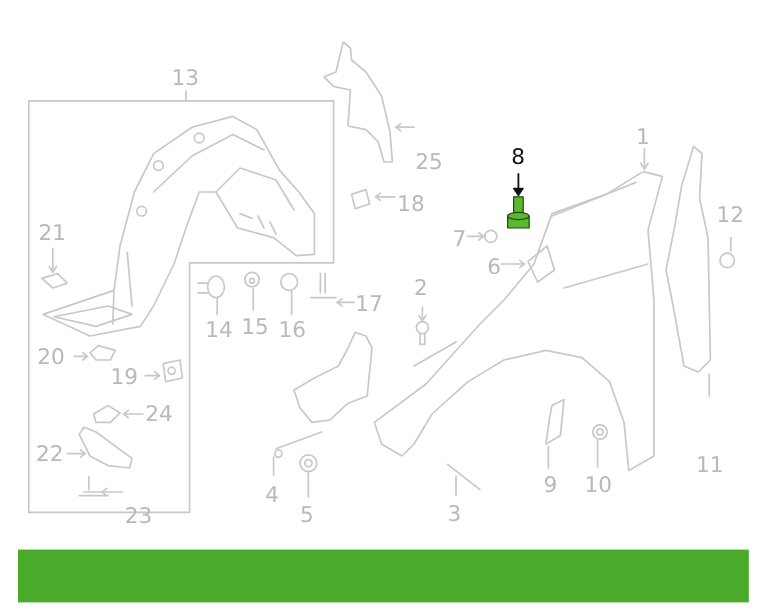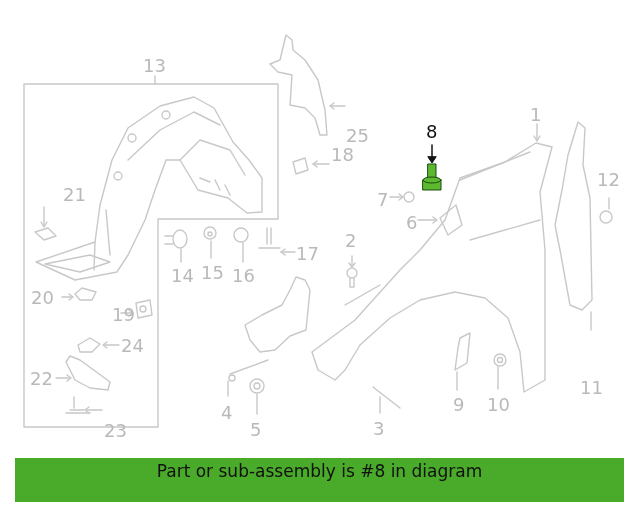--- a/index.html
+++ b/index.html
@@ -154,25 +154,24 @@
   <span class="callout active" style="left:426px;top:121px;">8</span>
   <span class="callout" style="left:453px;top:394px;">9</span>
   <span class="callout" style="left:487px;top:394px;">10</span>
   <span class="callout" style="left:580px;top:333px;margin-top:44px;">11</span>
   <span class="callout" style="left:597px;top:169px;">12</span>
   <span class="callout" style="left:143px;top:55px;">13</span>
   <span class="callout" style="left:171px;top:265px;">14</span>
   <span class="callout" style="left:201px;top:262px;">15</span>
   <span class="callout" style="left:232px;top:265px;">16</span>
   <span class="callout" style="left:296px;top:243px;">17</span>
-  <span class="callout" style="left:331px;top:144px;">18</span>
-  <span class="callout" style="left:92px;top:304px;margin-left:20px;">19</span>
+  <span class="callout" style="left:331px;top:160px;">18</span>
+  <span class="callout" style="left:92px;top:304px;">19</span>
   <span class="callout" style="left:31px;top:287px;">20</span>
-  <span class="callout" style="left:32px;top:184px;margin-left:31px;">21</span>
+  <span class="callout" style="left:32px;top:184px;">21</span>
   <span class="callout" style="left:30px;top:368px;">22</span>
   <span class="callout" style="left:104px;top:420px;">23</span>
   <span class="callout" style="left:121px;top:335px;">24</span>
   <span class="callout" style="left:346px;top:97px;margin-top:28px;">25</span>
 </div>
 
 <div id="banner">
-  <div>Part or sub-assembly is #8 in diagram</div>
 </div>
 
 </body></html>

